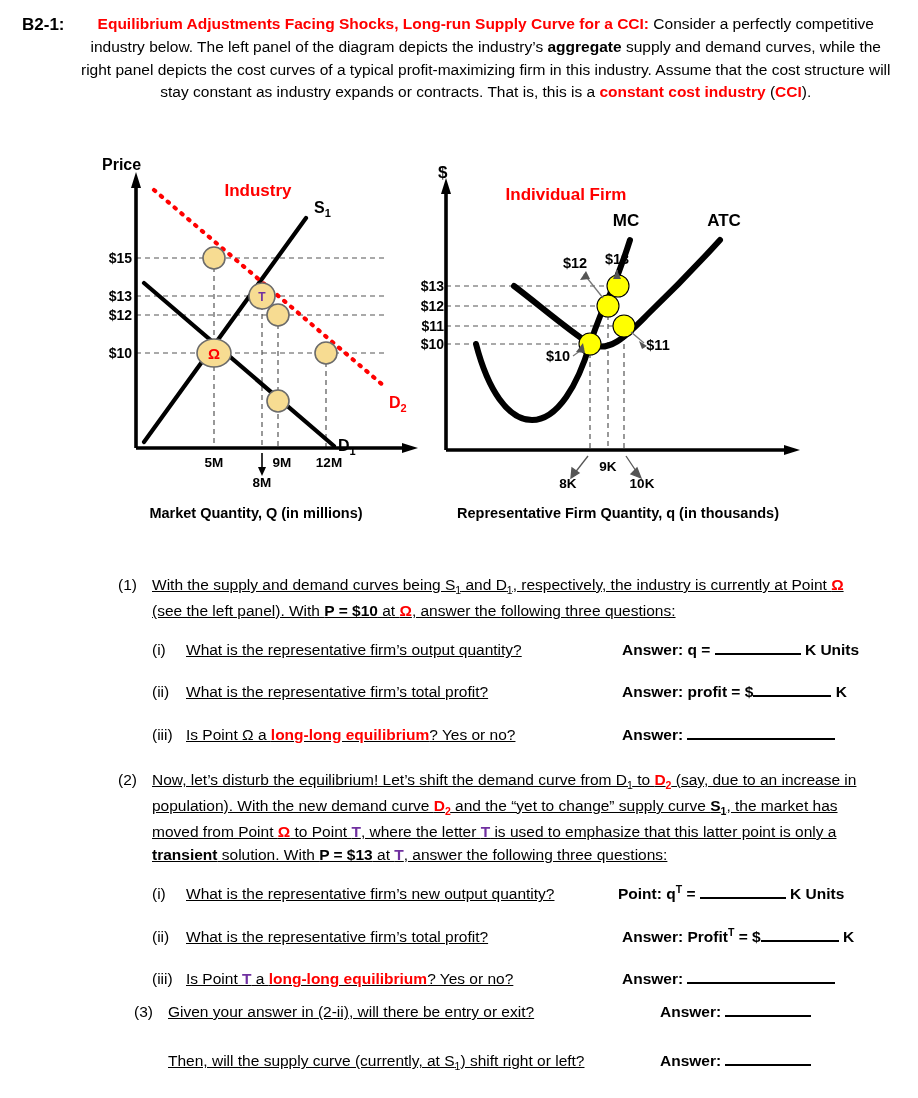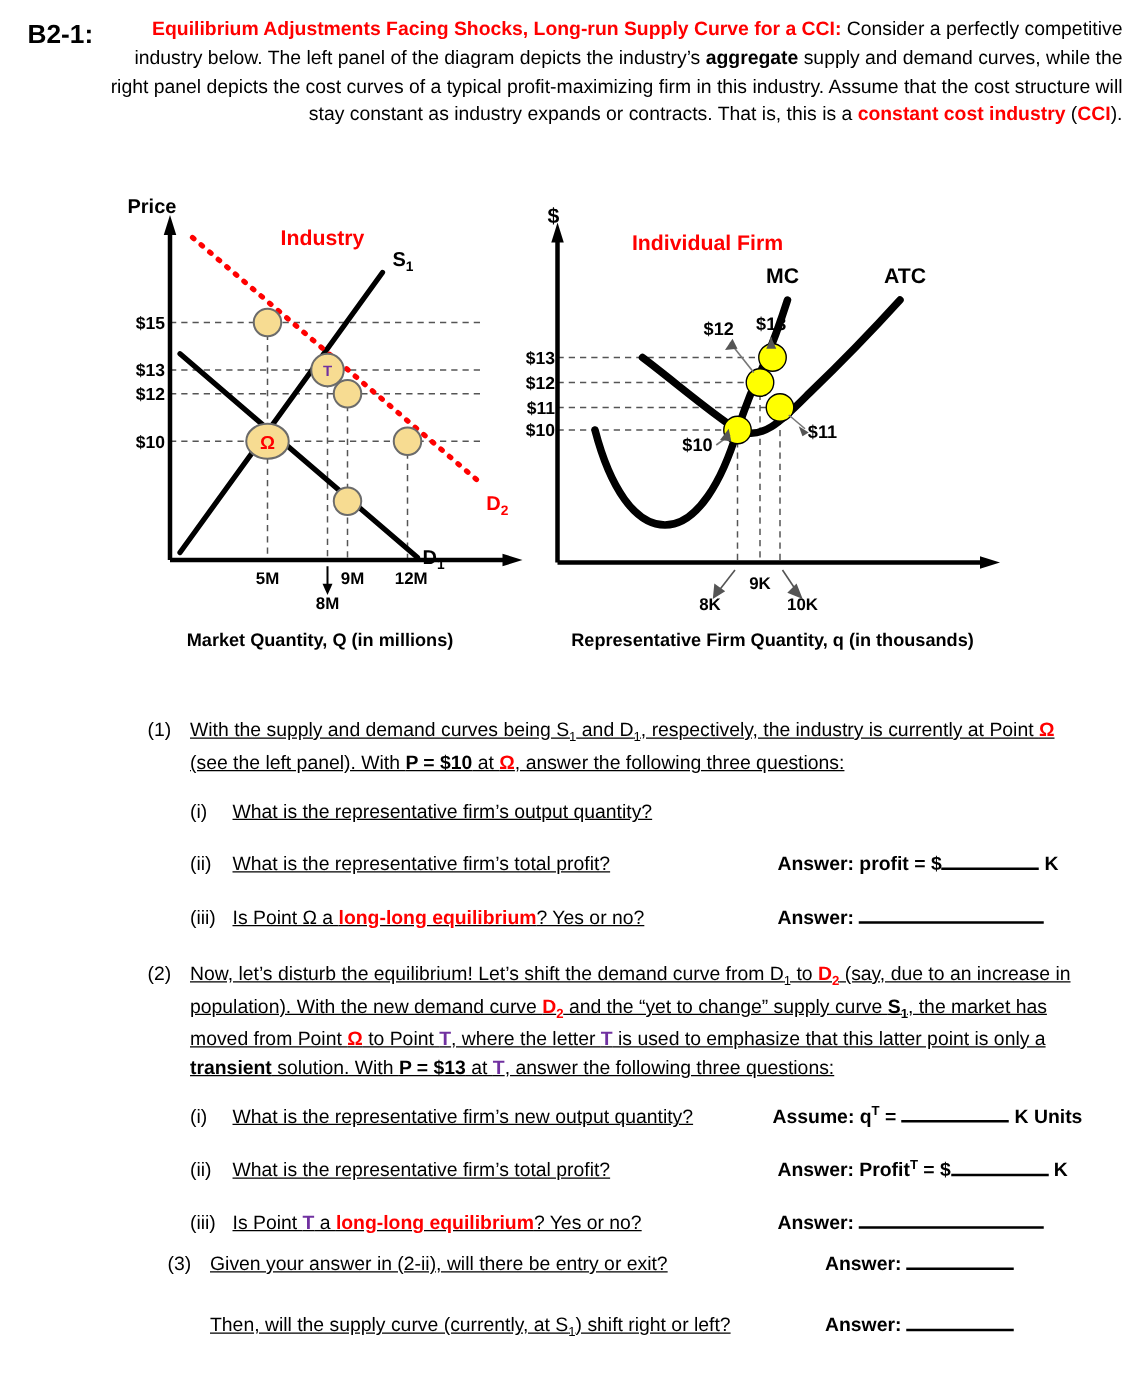--- a/index.html
+++ b/index.html
@@ -20,29 +20,29 @@
 
   
   .intro {
     position: absolute;
     left: 22px; top: 13px;
     width: 876px;
   }
   .intro-row { display: flex; align-items: flex-start; }
   .intro-tag {
     font-weight: bold;
-    font-size: 21px;
+    font-size: 17px;
     white-space: nowrap;
     padding-right: 9px;
     line-height: 1.47;
   }
   .intro-body {
     font-size: 15.5px;
     line-height: 1.47;
-    text-align: right;
+    text-align: center;
   }
   .bold { font-weight: bold; }
   .purple { color: #7030a0; font-weight: bold; }
   .redbold { color: #ff0000; font-weight: bold; }
 
   
   .figure {
     position: absolute;
     left: 0; top: 158px;
     width: 918px; height: 400px;
@@ -278,20 +278,23 @@
       <div class="qtext">
         <span>With the supply and demand curves being S</span><sub>1</sub><span> and D</span><sub>1</sub><span>, respectively, the industry is currently at Point </span><span class="redbold">Ω</span><span> (see the left panel). With </span><span class="bold">P = $10</span><span> at </span><span class="redbold">Ω</span><span>, answer the following three questions:</span>
       </div>
     </div>
 
     <div class="srow" style="margin-left:152px; margin-top:16px;">
       <div class="q-left" style="display:flex;">
         <div class="sub-num">(i)</div>
         <div class="qtext">What is the representative firm’s output quantity?</div>
       </div>
+      <div class="ans">
+        <span>Answer: q = </span><span class="blank b-md"></span><span> K Units</span>
+      </div>
     </div>
 
     <div class="srow" style="margin-left:152px; margin-top:19px;">
       <div class="q-left" style="display:flex;">
         <div class="sub-num">(ii)</div>
         <div class="qtext">What is the representative firm’s total profit?</div>
       </div>
       <div class="ans">
         <span>Answer: profit =  $</span><span class="blank b-sm"></span><span> K</span>
       </div>
@@ -317,21 +320,21 @@
         <span>Now, let’s disturb the equilibrium! Let’s shift the demand curve from D</span><sub>1</sub><span> to </span><span class="redbold"><span>D</span><sub>2</sub></span><span> (say, due to an increase in population). With the new demand curve </span><span class="redbold"><span>D</span><sub>2</sub></span><span> and the “yet to change” supply curve </span><span class="bold"><span>S</span><sub>1</sub></span><span>, the market has moved from Point </span><span class="redbold">Ω</span><span> to Point </span><span class="purple">T</span><span>, where the letter </span><span class="purple">T</span><span> is used to emphasize that this latter point is only a </span><span class="bold">transient</span><span> solution. With </span><span class="bold">P = $13</span><span> at </span><span class="purple">T</span><span>, answer the following three questions:</span>
       </div>
     </div>
 
     <div class="srow" style="margin-left:152px; margin-top:16px;">
       <div class="q-left-wide" style="display:flex;">
         <div class="sub-num">(i)</div>
         <div class="qtext">What is the representative firm’s new output quantity?</div>
       </div>
       <div class="ans">
-        <span>Assume: q</span><sup>T</sup><span> = </span><span class="blank b-md"></span><span> K Units</span>
+        <span>Point: q</span><sup>T</sup><span> = </span><span class="blank b-md"></span><span> K Units</span>
       </div>
     </div>
 
     <div class="srow" style="margin-left:152px; margin-top:19px;">
       <div class="q-left" style="display:flex;">
         <div class="sub-num">(ii)</div>
         <div class="qtext">What is the representative firm’s total profit?</div>
       </div>
       <div class="ans">
         <span>Answer: Profit</span><sup>T</sup><span> = $</span><span class="blank b-sm"></span><span> K</span>

